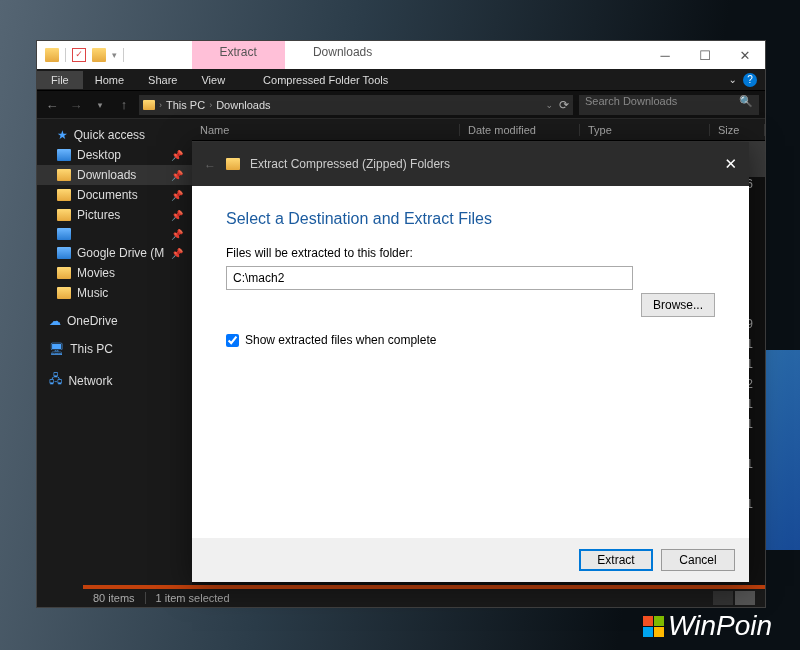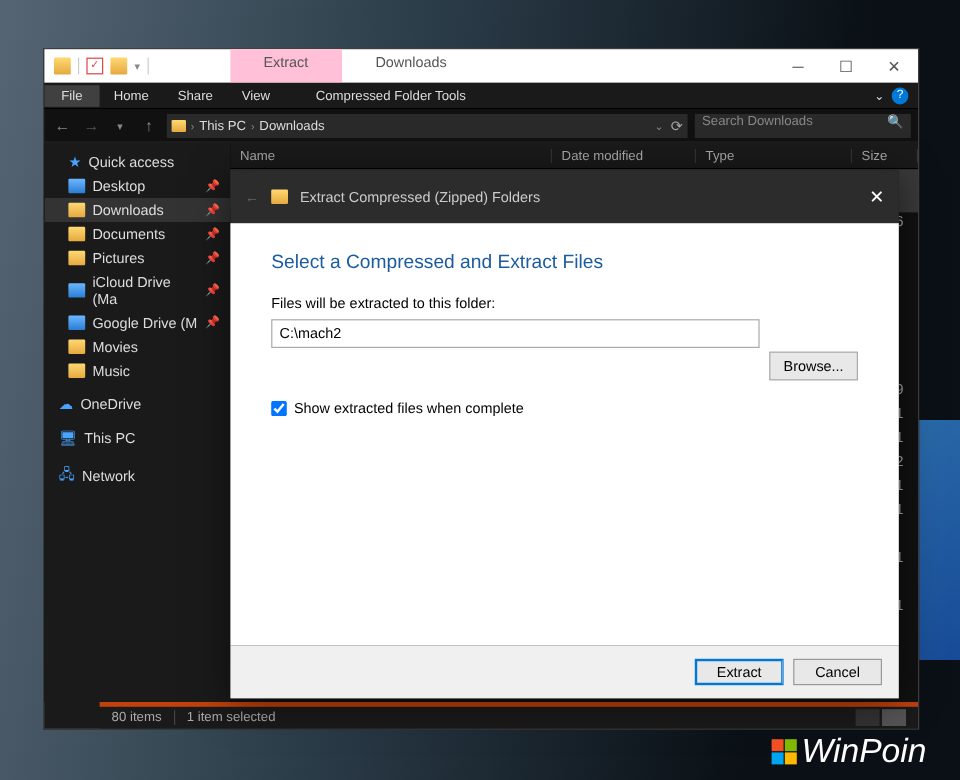--- a/index.html
+++ b/index.html
@@ -161,21 +161,20 @@
           <span>Documents</span>
           <span class="pin">📌</span>
         </div>
       <div class="item">
           <span class="ico fold-yellow"></span>
           <span>Pictures</span>
           <span class="pin">📌</span>
         </div>
       <div class="item">
           <span class="ico fold-blue"></span>
-          <span>iCloud Drive (Ma</span>
           <span class="pin">📌</span>
         </div>
       <div class="item">
           <span class="ico fold-blue"></span>
           <span>Google Drive (M</span>
           <span class="pin">📌</span>
         </div>
       <div class="item">
           <span class="ico fold-yellow"></span>
           <span>Movies</span>
@@ -250,21 +249,21 @@
 </div>
 
 <div class="dialog">
   <div class="dlg-top">
     <span class="back">←</span>
     <span class="ico fold-yellow" style="width:14px;height:12px;"></span>
     <span>Extract Compressed (Zipped) Folders</span>
     <span class="close">✕</span>
   </div>
   <div class="dlg-body">
-    <h2>Select a Compressed and Extract Files</h2>
+    <h2>Select a Destination and Extract Files</h2>
     <div class="lbl">Files will be extracted to this folder:</div>
     <div class="row">
       <input type="text" value="C:\mach2" style="">
       <button class="browse">Browse...</button>
     </div>
     <label class="chk">
       <input type="checkbox" checked="" style="">
       <span>Show extracted files when complete</span>
     </label>
   </div>

